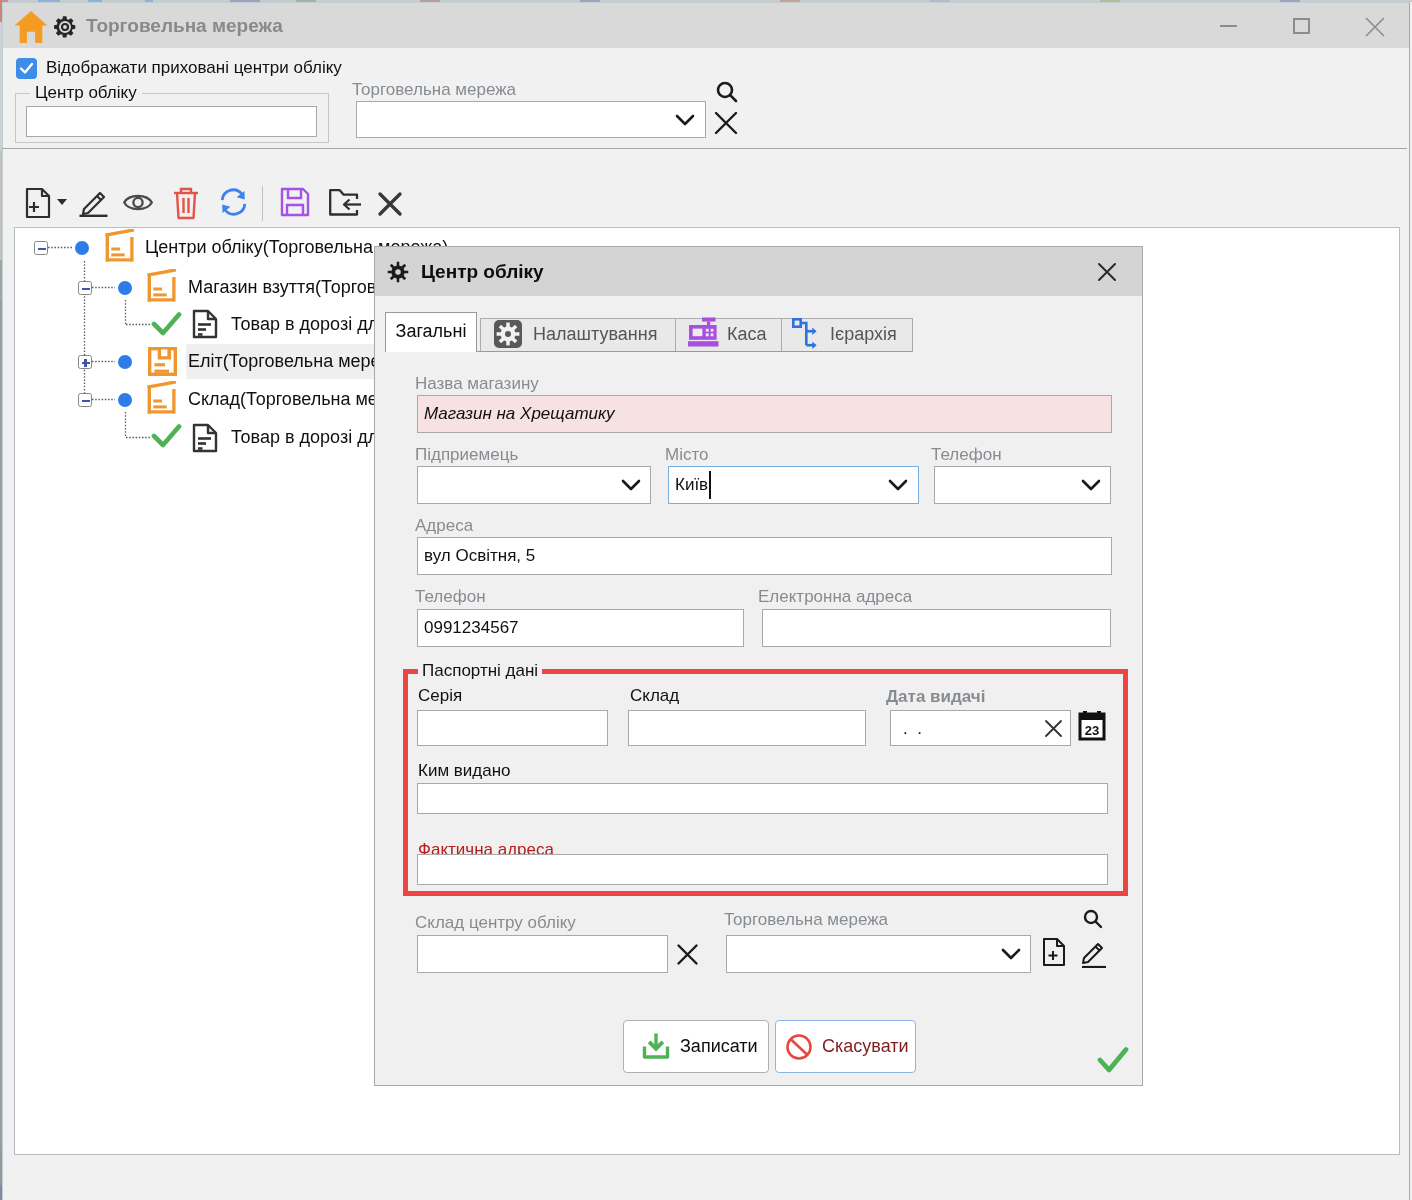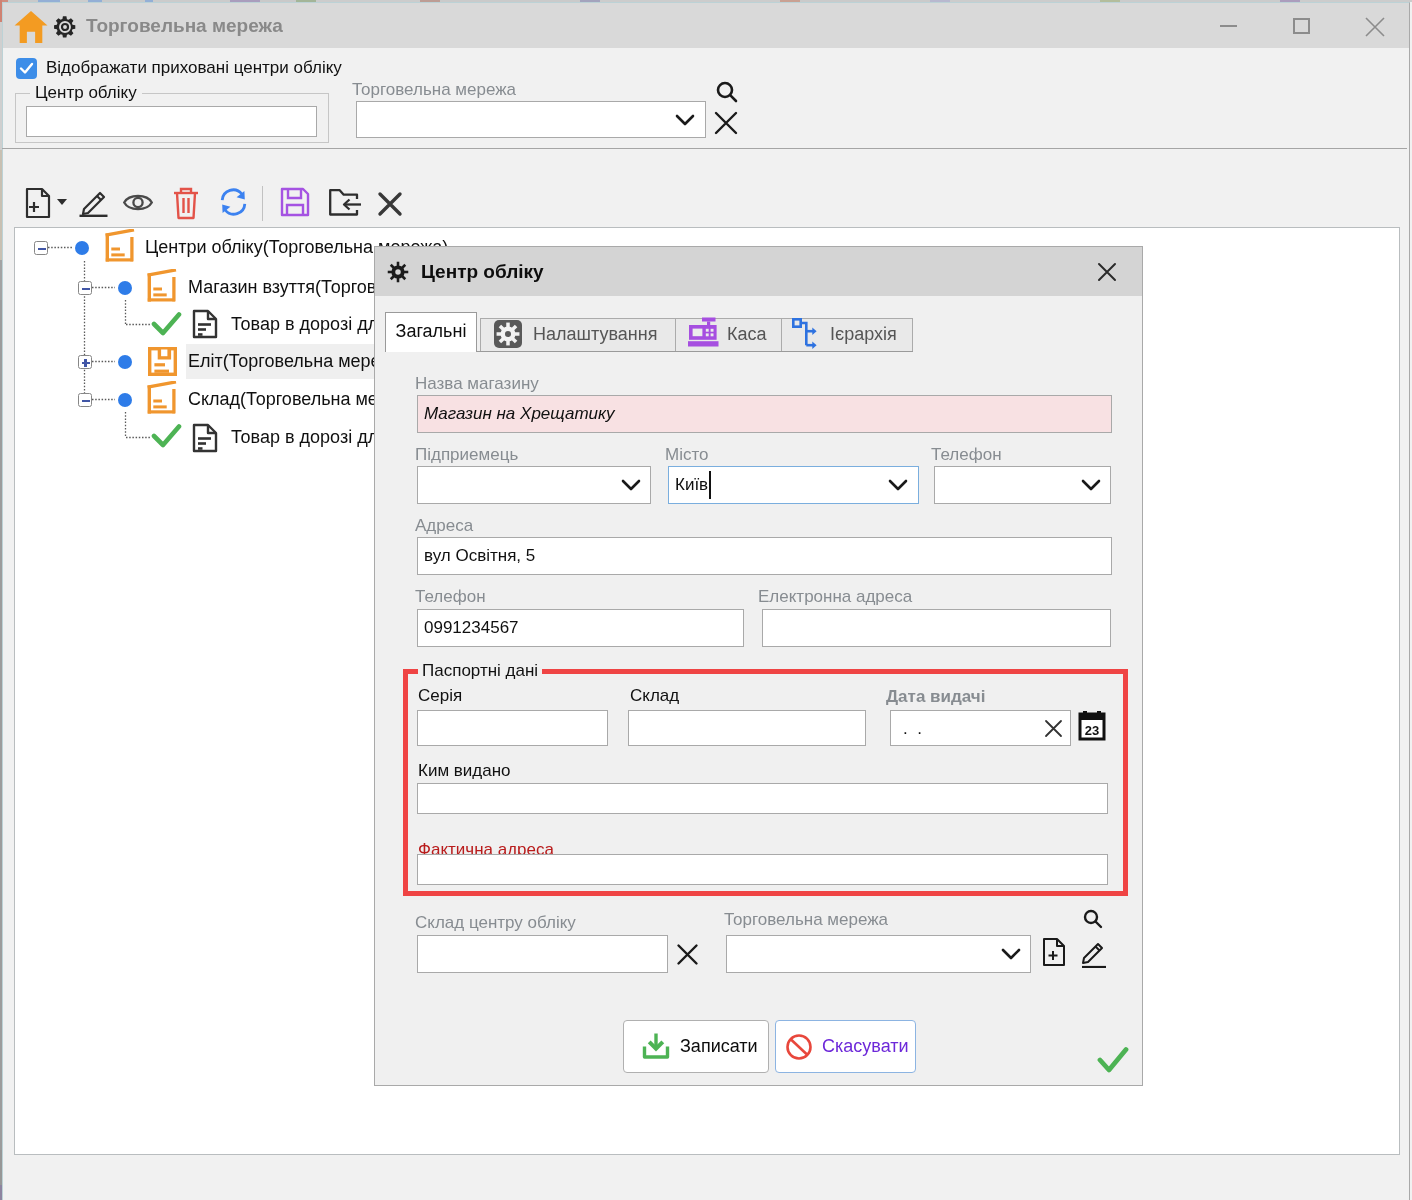--- a/index.html
+++ b/index.html
@@ -369,16 +369,16 @@
   <path d="M15 2.5 V15" fill="none" stroke="#4db354" stroke-width="3.4"></path>
   <path d="M8.2 10.8 L15 17.6 L21.8 10.8" fill="none" stroke="#4db354" stroke-width="4" stroke-linejoin="miter"></path>
   <path d="M3.5 15.5 V26 H26.5 V15.5" fill="none" stroke="#4db354" stroke-width="3.4" stroke-linejoin="round"></path>
 </svg>
 <div class="abs" style="left:680px;top:1036px;font-size:18px;color:#0d0d0d;">Записати</div>
 <div class="abs" style="left:775px;top:1020px;width:141px;height:53px;background:#fff;border:1px solid #8cb4e2;border-radius:4px;"></div>
 <svg class="abs" style="left:785px;top:1033px;" width="28" height="28" viewBox="0 0 28 28">
   <circle cx="14" cy="14" r="11.5" stroke="#e8473c" stroke-width="2.6" fill="none"></circle>
   <path d="M6 6.5 L22 21.5" stroke="#e8473c" stroke-width="2.6"></path>
 </svg>
-<div class="abs" style="left:822px;top:1036px;font-size:18px;color:#6d28d9;">Скасувати</div>
+<div class="abs" style="left:822px;top:1036px;font-size:18px;color:#7f1d1d;">Скасувати</div>
 <svg class="abs" style="left:1097px;top:1046px;" width="32" height="28" viewBox="0 0 32 28">
   <path d="M3 14 L12 24 L29 3.5" stroke="#4db354" stroke-width="4.8" fill="none" stroke-linecap="round" stroke-linejoin="round"></path>
 </svg>
 
 </body></html>

